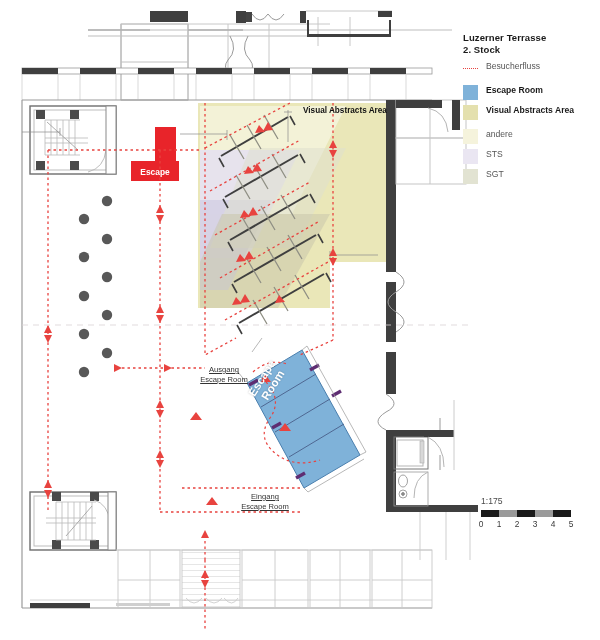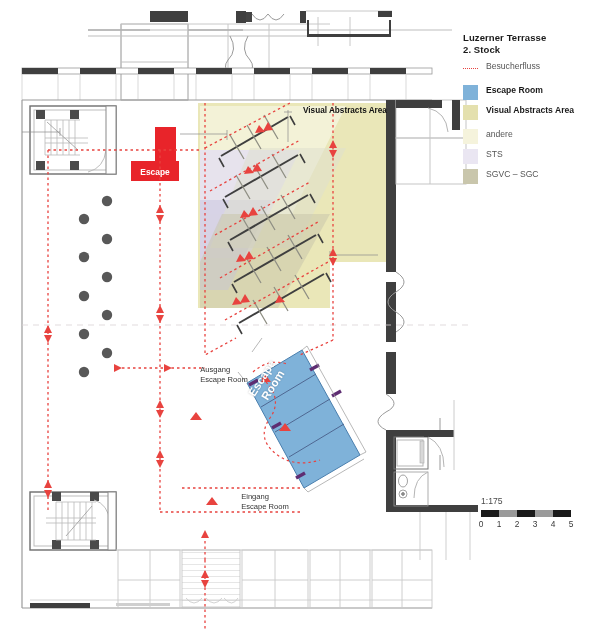--- a/index.html
+++ b/index.html
@@ -30,21 +30,21 @@
   #scalebar{position:absolute;left:481px;top:496px;width:95px;}
   .sc-ratio{font-size:8.6px;color:#4a4a4a;margin-bottom:4px;}
   .sc-bar{display:flex;width:90px;height:7px;border:0;}
   .sc-seg{flex:1 1 auto;height:7px;}
   .sc-ticks{position:relative;width:90px;height:12px;margin-top:2px;}
   .sc-ticks span{position:absolute;top:0;font-size:8.4px;color:#3a3a3a;
                  transform:translateX(-50%);}
 
   
   .maplbl{position:absolute;font-size:7.6px;color:#333;white-space:nowrap;}
-  .maplbl.center{transform:translateX(-50%);}
+  .maplbl.center{text-align:center;transform:translateX(-50%);text-decoration:underline;}
   #lbl-va{position:absolute;left:303px;top:106px;font-size:8.2px;
           font-weight:bold;color:#111;}
   #lbl-buffet{position:absolute;left:133px;top:167px;width:44px;
               font-size:8.4px;font-weight:bold;color:#fff;text-align:center;}
   #lbl-er{position:absolute;left:246px;top:392px;font-size:11.5px;
           font-weight:bold;color:#fff;line-height:13px;
           transform:rotate(-58deg);transform-origin:0 0;text-align:center;
           text-shadow:0 0 2px rgba(0,0,0,.25);}
   #lbl-ausgang{left:224px;top:365px;line-height:10px;}
   #lbl-eingang{left:265px;top:492px;line-height:10px;}
@@ -452,22 +452,22 @@
       </div>
       <div class="lg-row gap">
         <div class="sw" style="background: rgb(245, 243, 220);"></div>
         <div class="lg-lbl">andere</div>
       </div>
       <div class="lg-row">
         <div class="sw" style="background: rgb(234, 230, 242);"></div>
         <div class="lg-lbl">STS</div>
       </div>
       <div class="lg-row">
-        <div class="sw" style="background: rgb(201, 198, 172);"></div>
-        <div class="lg-lbl">SGVC – SGC</div>
+        <div class="sw" style="background: rgb(226, 227, 210);"></div>
+        <div class="lg-lbl">SGT</div>
       </div>
     </div>
 </div>
 
 <div id="scalebar">
   <div class="sc-ratio">1:175</div>
   <div class="sc-bar" id="sc-bar">
       <div class="sc-seg" style="background: rgb(26, 26, 26);"></div>
       <div class="sc-seg" style="background: rgb(154, 154, 154);"></div>
       <div class="sc-seg" style="background: rgb(26, 26, 26);"></div>

